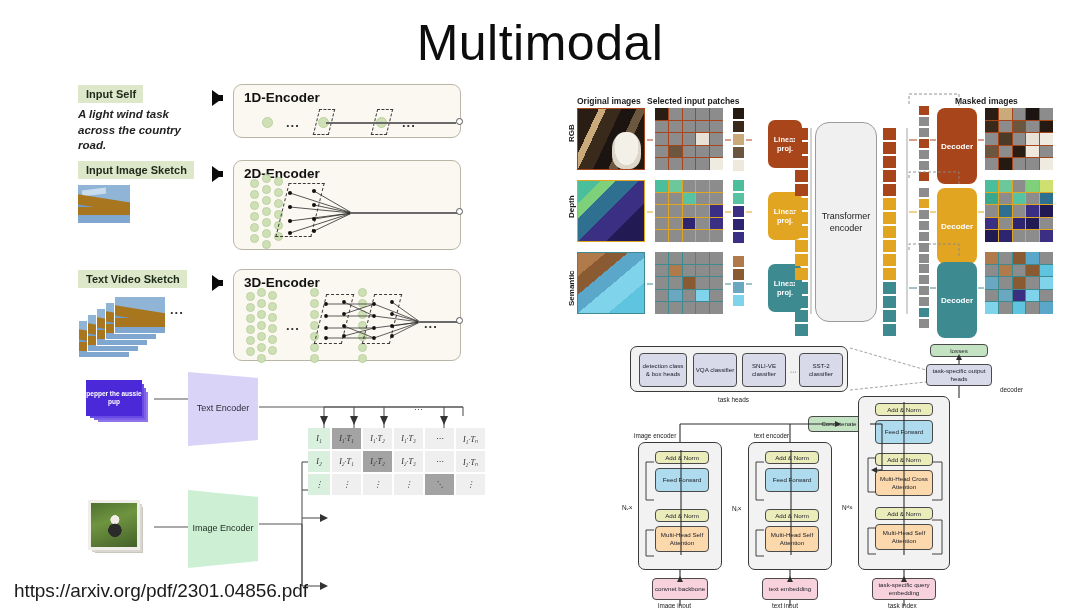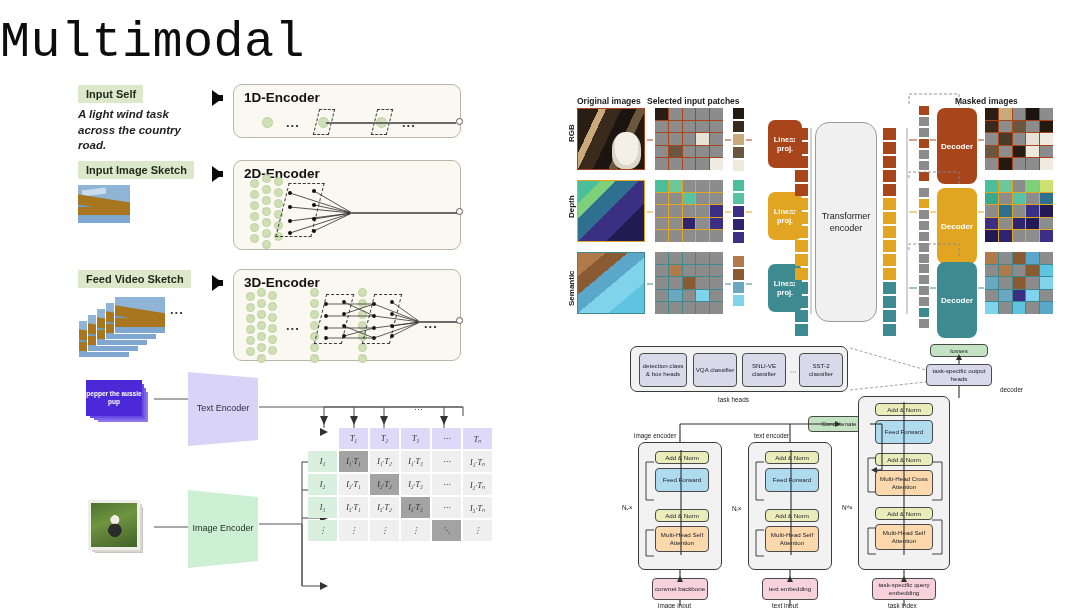--- a/index.html
+++ b/index.html
@@ -10,21 +10,22 @@
     position: relative;
     overflow: hidden;
     color: #1a1a1a;
   }
   .slide { position: absolute; inset: 0; }
 
   
   .slide-title {
     position: absolute;
     left: 0; right: 0; top: 14px;
-    font-family: Liberation Mono, monospace;
+    text-align: center;
+    font-family: Liberation Sans, sans-serif;
     font-size: 50px;
     font-weight: 400;
     letter-spacing: 0.5px;
     color: #0d0d0d;
   }
 
   
   .source-url {
     position: absolute;
     left: 14px; bottom: 6px;
@@ -324,21 +325,21 @@
               <circle cx="80" cy="70" r="2"></circle>
           </g>
         </svg>
         <div class="line-h" style="left:116px; top:51px; width:108px;"></div>
       </div>
       <div class="endo" style="left:378px; top:48px;"></div>
     </div>
 
     <div class="row" style="left:0; top:185px; width:420px;">
       <div style="width:128px;">
-        <div class="chip">Feed Video Sketch</div>
+        <div class="chip">Text Video Sketch</div>
         <div class="vid-stack" style="margin-top:8px;">
           <div class="f" style="left:0; top:24px;"></div>
           <div class="f" style="left:9px; top:18px;"></div>
           <div class="f" style="left:18px; top:12px;"></div>
           <div class="f" style="left:27px; top:6px;"></div>
           <div class="f" style="left:36px; top:0px;"></div>
           <span class="dots" style="position:absolute; left:92px; top:6px;">...</span>
         </div>
       </div>
       <div class="arrow-right" style="margin:6px 10px 0 6px;"></div>
@@ -489,51 +490,35 @@
         <polygon points="242,44 250,44 246,53"></polygon>
         <polygon points="272,44 280,44 276,53"></polygon>
         <polygon points="302,44 310,44 306,53"></polygon>
         <polygon points="362,44 370,44 366,53"></polygon>
       </g>
       <text x="336" y="40" font-size="9" fill="#444" font-family="Liberation Sans, sans-serif">···</text>
     </svg>
 
     <table class="clipmat" style="position:absolute; left:228px; top:54px;">
       <tbody>
-          <tr>
-        <td class="blank"></td>
-        <td class="hdrT">T₁</td>
-        <td class="hdrT">T₂</td>
-        <td class="hdrT">T₃</td>
-        <td class="hdrT">⋯</td>
-        <td class="hdrT">Tₙ</td>
-      </tr>
       <tr>
         <td class="hdrI">I₁</td>
         <td class="diag">I₁·T₁</td>
         <td>I₁·T₂</td>
         <td>I₁·T₃</td>
         <td>⋯</td>
         <td>I₁·Tₙ</td>
       </tr>
       <tr>
         <td class="hdrI">I₂</td>
         <td>I₂·T₁</td>
         <td class="diag">I₂·T₂</td>
         <td>I₂·T₃</td>
         <td>⋯</td>
         <td>I₂·Tₙ</td>
-      </tr>
-      <tr>
-        <td class="hdrI">I₃</td>
-        <td>I₃·T₁</td>
-        <td>I₃·T₂</td>
-        <td class="diag">I₃·T₃</td>
-        <td>⋯</td>
-        <td>I₃·Tₙ</td>
       </tr>
       <tr>
         <td class="hdrI">⋮</td>
         <td>⋮</td>
         <td>⋮</td>
         <td>⋮</td>
         <td class="diag">⋱</td>
         <td>⋮</td>
       </tr>
     </tbody>
@@ -945,13 +930,14 @@
         <path d="M144 122 L136 122 L136 160 L144 160"></path>
         <path d="M144 190 L136 190 L136 216 L144 216"></path>
         <path d="M256 118 L248 118 L248 152 L256 152"></path>
         <path d="M256 188 L248 188 L248 214 L256 214"></path>
         <path d="M312 122 L322 122 L322 160 L312 160"></path>
         <path d="M312 180 L322 180 L322 214 L312 214"></path>
       </g>
     </svg>
   </div>
 
+  <div class="source-url">https://arxiv.org/pdf/2301.04856.pdf</div>
 </div>
 
 </body></html>

